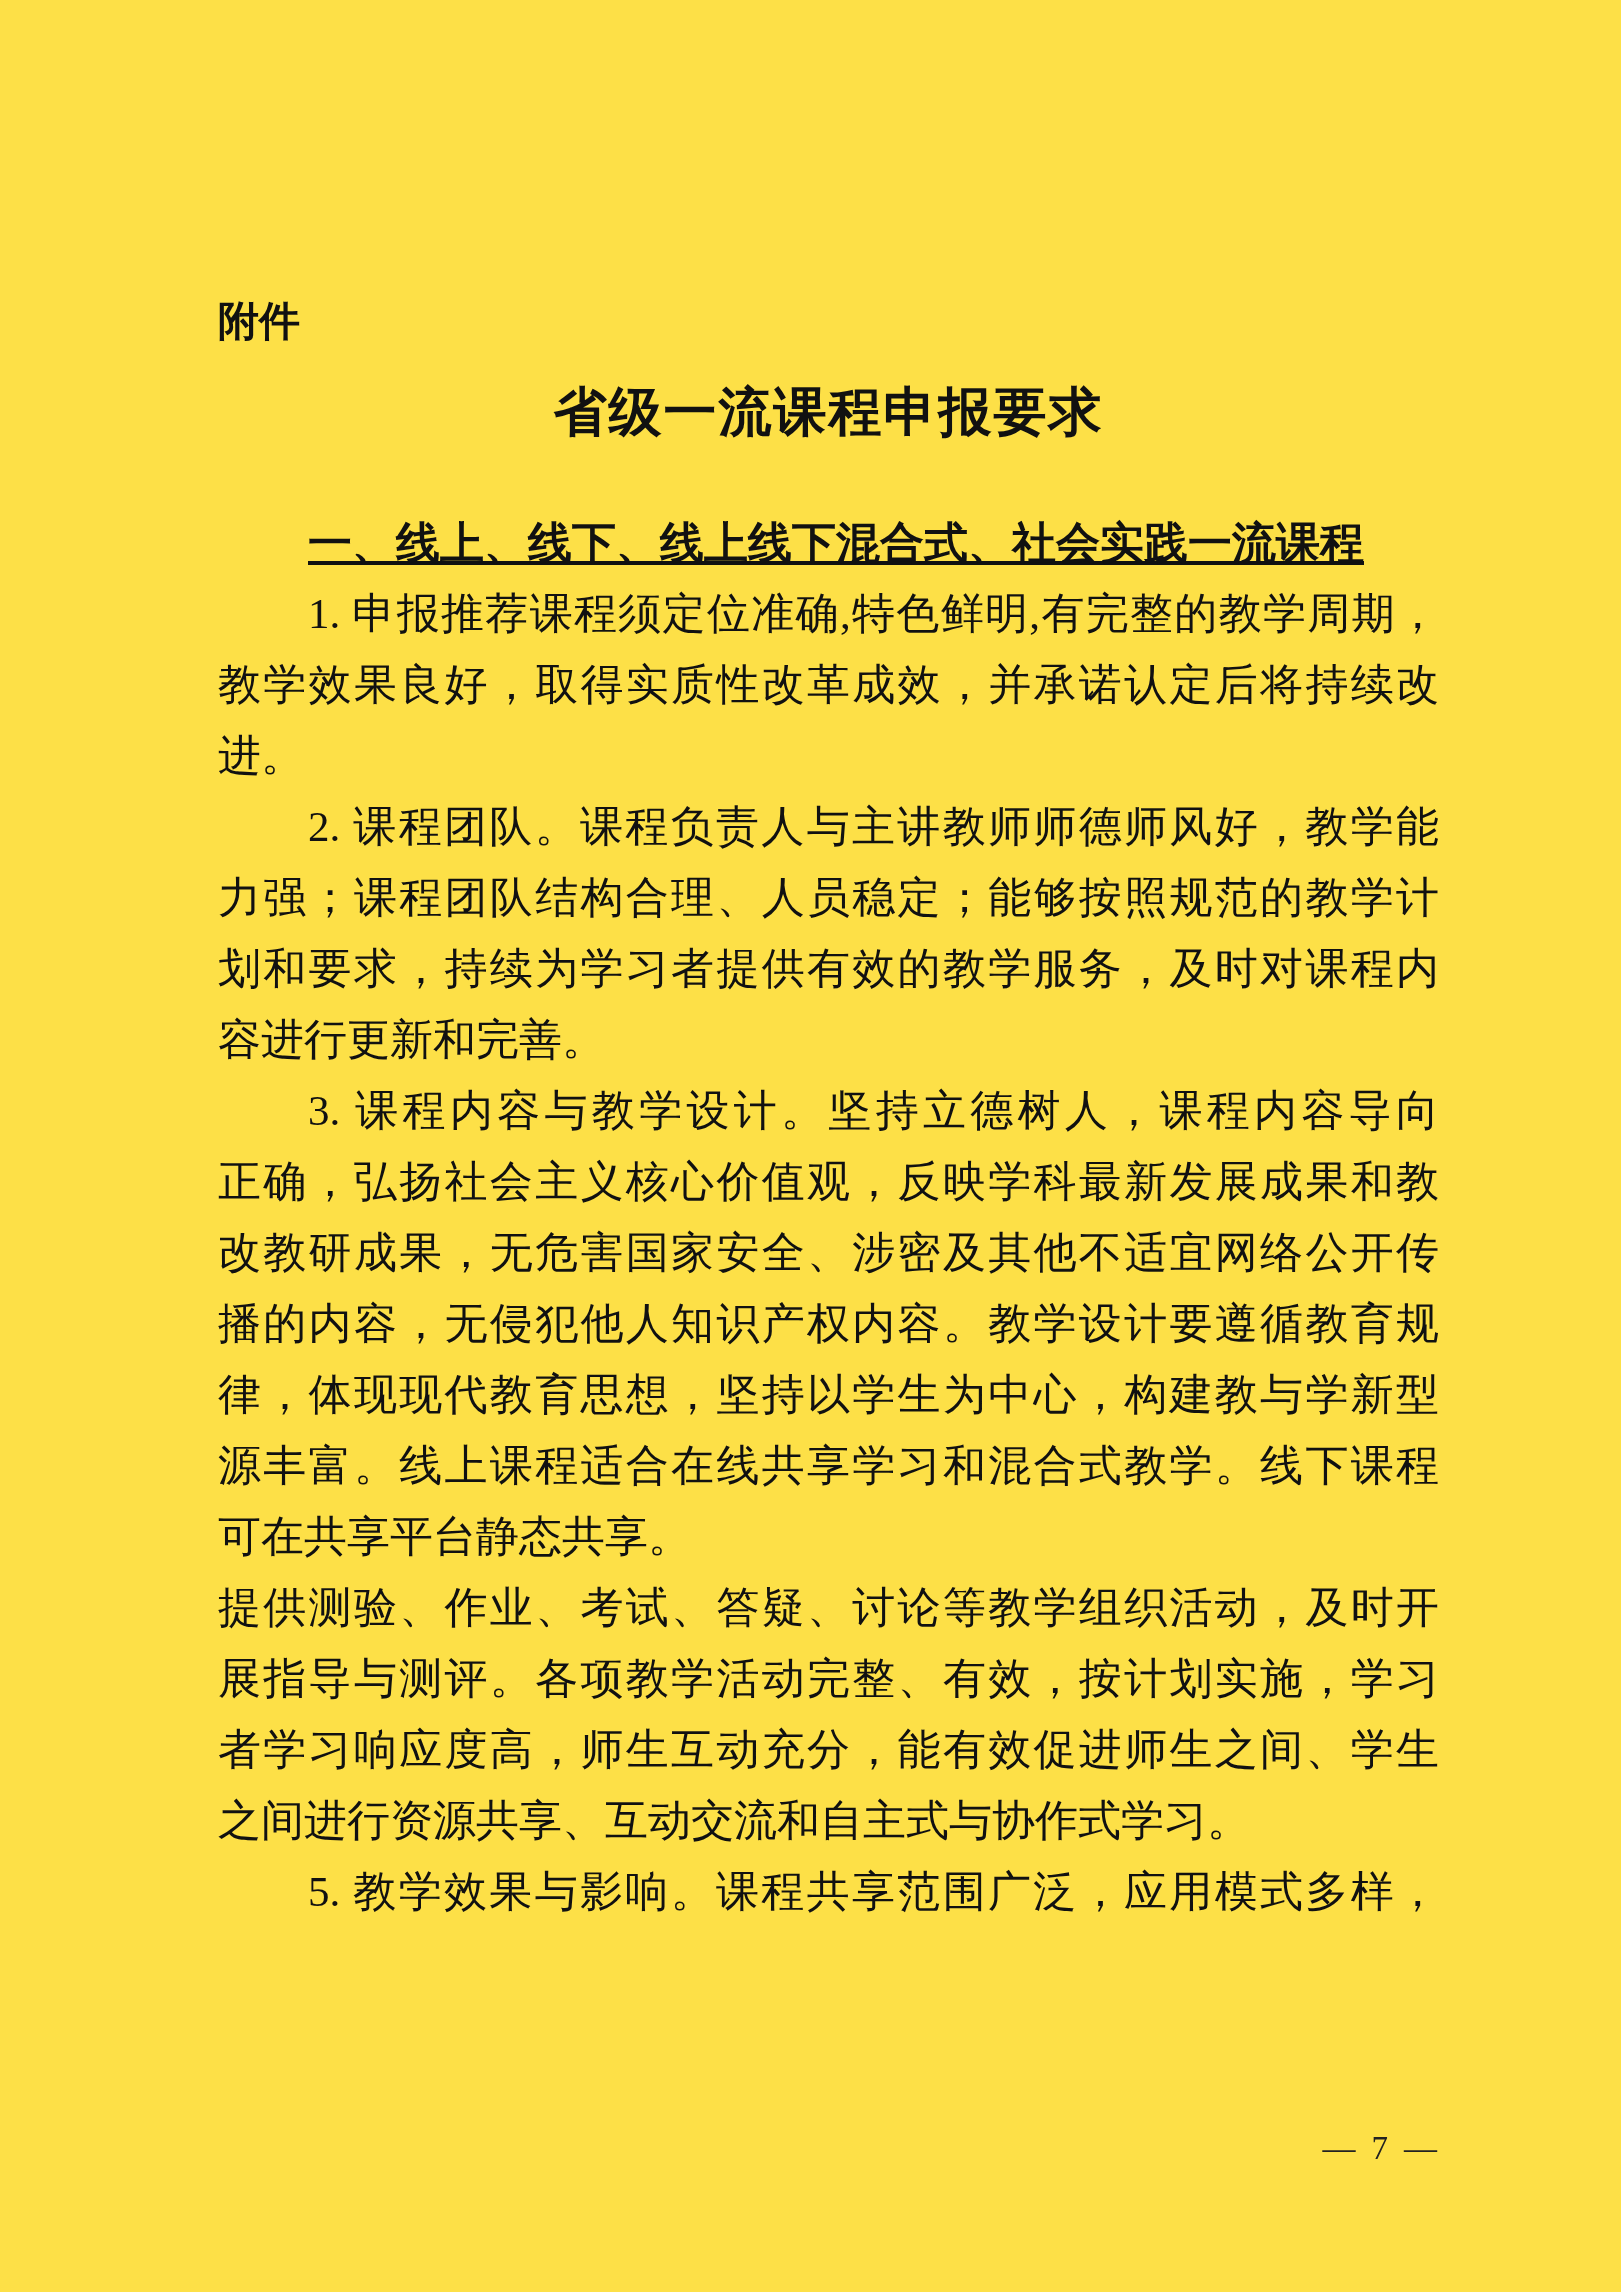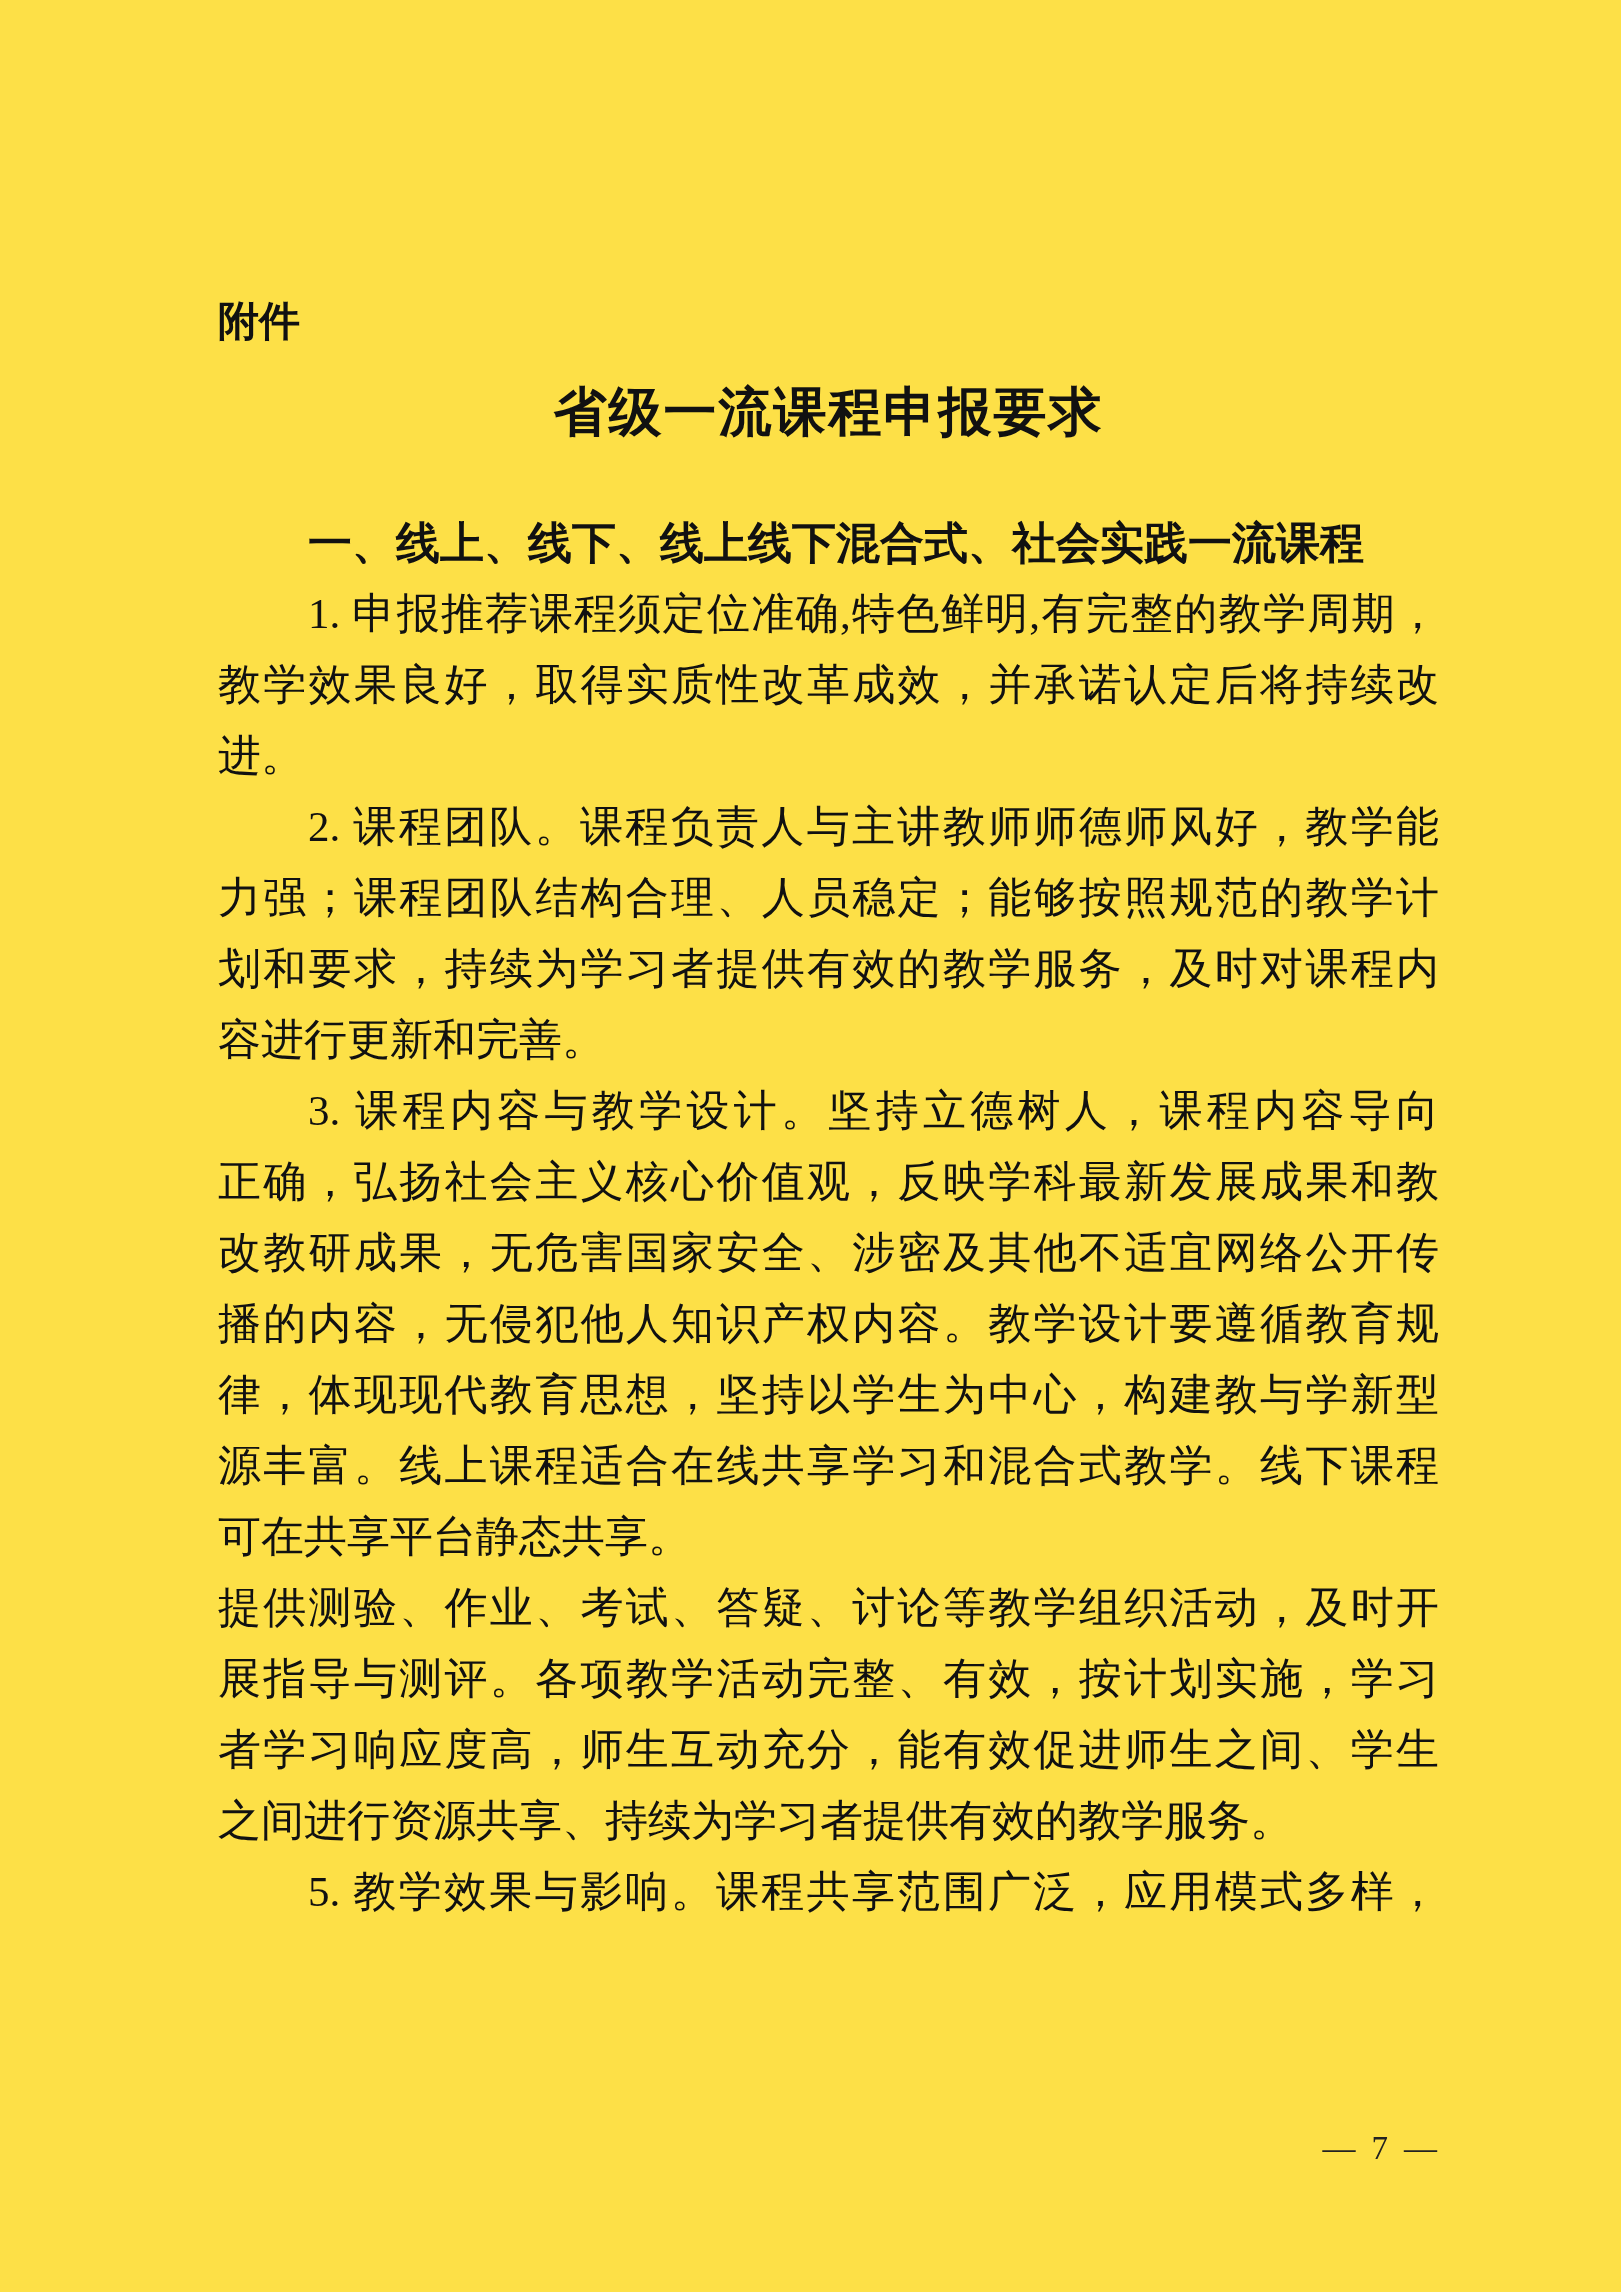--- a/index.html
+++ b/index.html
@@ -41,20 +41,21 @@
   }
   .section-heading {
     margin-top: 56px;
     font-family: "Liberation Sans", "DejaVu Sans", sans-serif;
     font-weight: bold;
     font-size: 44px;
     line-height: 71px;
     text-indent: 90px;
     text-align: left;
     white-space: nowrap;
+    text-decoration: underline;
   }
   .line {
     font-family: "Liberation Serif", "DejaVu Serif", serif;
     font-size: 43px;
     line-height: 71px;
     text-align: justify;
     text-align-last: justify;
   }
   .line.indent {
     text-indent: 90px;
@@ -95,20 +96,20 @@
     <div class="line indent">3. 课程内容与教学设计。坚持立德树人，课程内容导向</div>
     <div class="line">正确，弘扬社会主义核心价值观，反映学科最新发展成果和教</div>
     <div class="line">改教研成果，无危害国家安全、涉密及其他不适宜网络公开传</div>
     <div class="line">播的内容，无侵犯他人知识产权内容。教学设计要遵循教育规</div>
     <div class="line">律，体现现代教育思想，坚持以学生为中心，构建教与学新型</div>
     <div class="line">源丰富。线上课程适合在线共享学习和混合式教学。线下课程</div>
     <div class="line para-end">可在共享平台静态共享。</div>
     <div class="line">提供测验、作业、考试、答疑、讨论等教学组织活动，及时开</div>
     <div class="line">展指导与测评。各项教学活动完整、有效，按计划实施，学习</div>
     <div class="line">者学习响应度高，师生互动充分，能有效促进师生之间、学生</div>
-    <div class="line para-end">之间进行资源共享、持续为学习者提供有效的教学服务。</div>
+    <div class="line para-end">之间进行资源共享、互动交流和自主式与协作式学习。</div>
     <div class="line indent">5. 教学效果与影响。课程共享范围广泛，应用模式多样，</div>
 
   </div>
 
   <div class="page-number">— 7 —</div>
 </div>
 
 
 </body></html>

